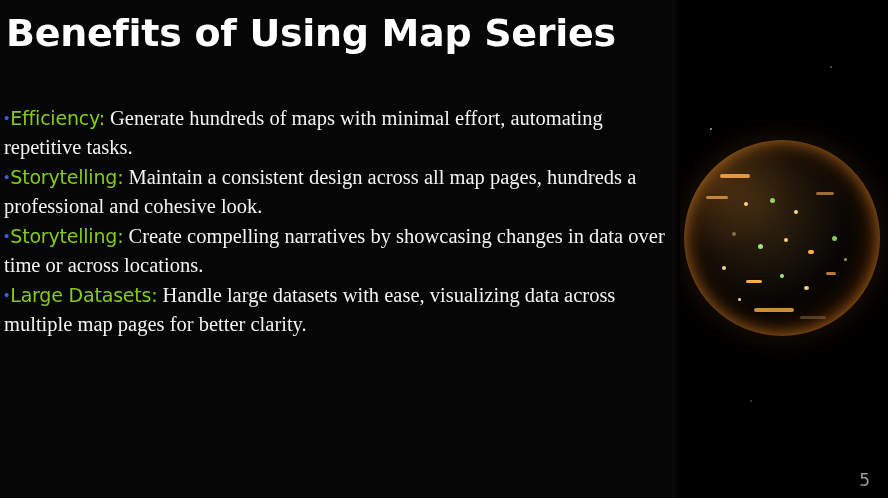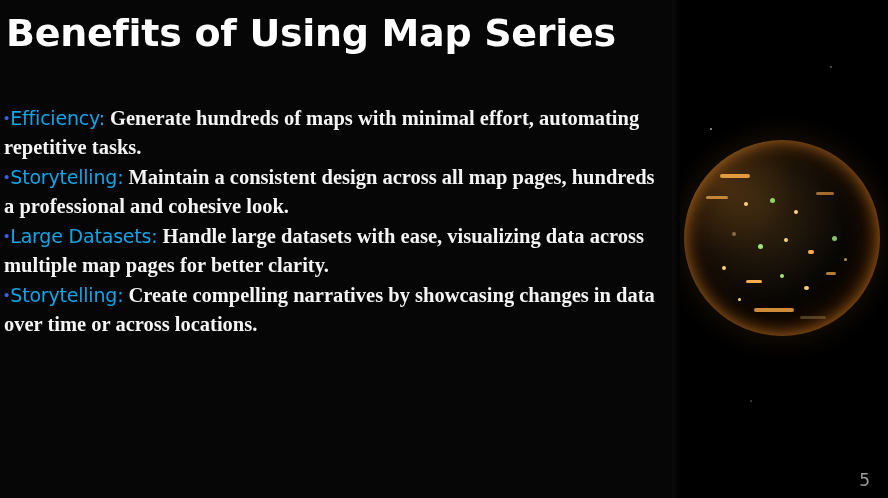--- a/index.html
+++ b/index.html
@@ -65,30 +65,30 @@
     margin: 0 0 1px 0;
     text-indent: 0;
   }
   .bullet .dot {
     color: #3b5fe0;
     font-size: 15px;
     vertical-align: 2px;
     padding-right: 1px;
   }
   .bullet .term {
-    color: #0ea5e9;
+    color: #84cc16;
     font-family: "DejaVu Sans", sans-serif;
     font-weight: normal;
     font-size: 19px;
     letter-spacing: -0.2px;
   }
   .bullet .body {
     color: #f4f4f4;
     font-family: "Liberation Serif", serif;
-    font-weight: bold;
+    font-weight: normal;
   }
   .image-pane {
     position: absolute;
     left: 680px;
     top: 0;
     width: 208px;
     height: 498px;
     background: #000;
     overflow: hidden;
   }
@@ -161,25 +161,25 @@
 
       <p class="bullet">
         <span class="dot">•</span><span class="term">Efficiency:</span> <span class="body">Generate hundreds of maps with minimal effort, automating repetitive tasks.</span>
       </p>
 
       <p class="bullet">
         <span class="dot">•</span><span class="term">Storytelling:</span> <span class="body">Maintain a consistent design across all map pages, hundreds a professional and cohesive look.</span>
       </p>
 
       <p class="bullet">
+        <span class="dot">•</span><span class="term">Storytelling:</span> <span class="body">Create compelling narratives by showcasing changes in data over time or across locations.</span>
+      </p>
+
+      <p class="bullet">
         <span class="dot">•</span><span class="term">Large Datasets:</span> <span class="body">Handle large datasets with ease, visualizing data across multiple map pages for better clarity.</span>
-      </p>
-
-      <p class="bullet">
-        <span class="dot">•</span><span class="term">Storytelling:</span> <span class="body">Create compelling narratives by showcasing changes in data over time or across locations.</span>
       </p>
 
     </div>
   </div>
 
   <div class="pane-divider"></div>
 
   <div class="image-pane">
     <div class="star" style="left:30px; top:128px;"></div>
     <div class="star" style="left:150px; top:66px; opacity:0.45;"></div>

